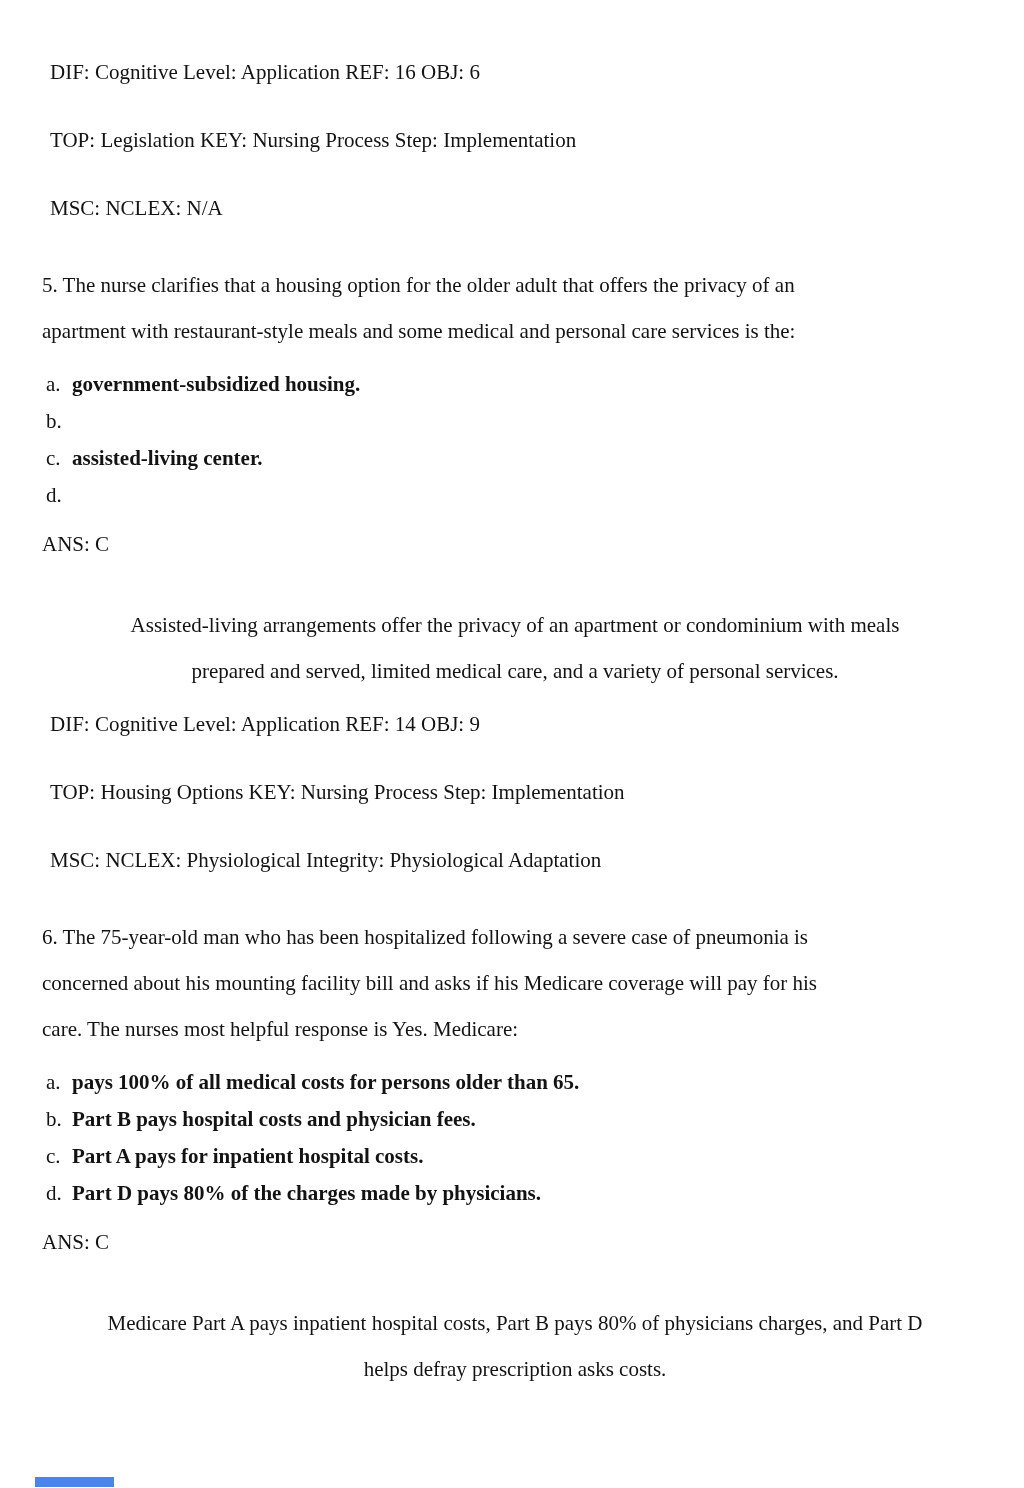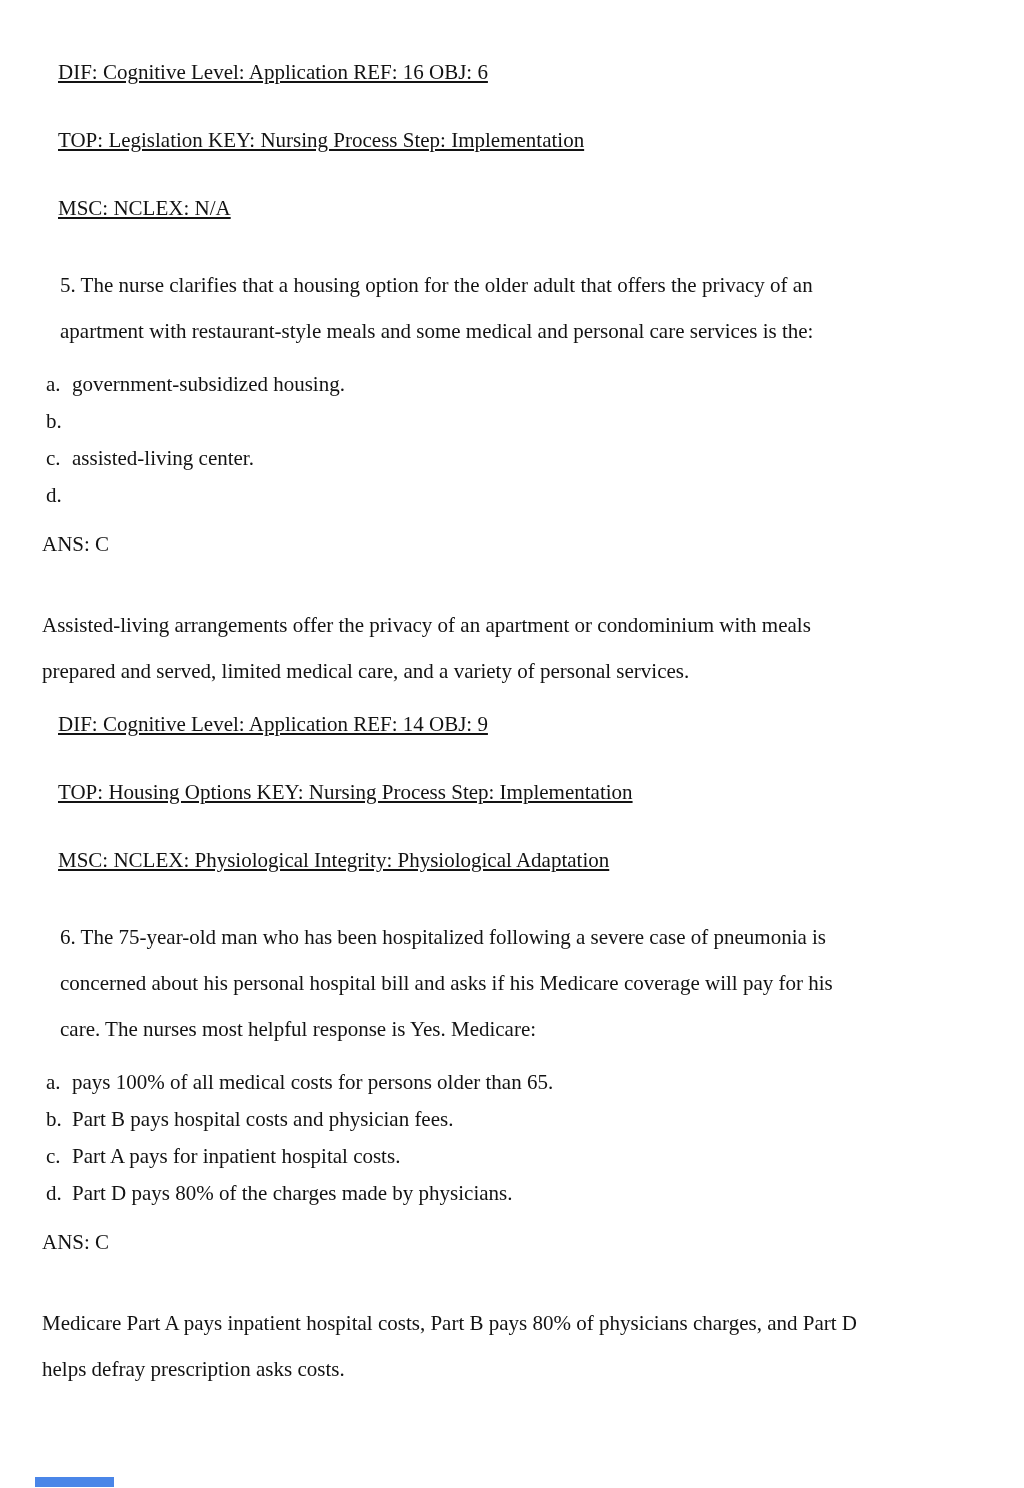--- a/index.html
+++ b/index.html
@@ -8,29 +8,29 @@
     width: 1024px;
     height: 1488px;
     background: #ffffff;
     color: #131313;
     font-family: "Liberation Serif", "DejaVu Serif", serif;
     font-size: 21px;
     box-sizing: border-box;
     padding: 58px 36px 0 42px;
     overflow: hidden;
   }
-  .meta-line { line-height: 28px; margin: 0 0 40px 16px; white-space: nowrap; text-decoration: underline; }
+  .meta-line { line-height: 28px; margin: 0 0 40px 8px; white-space: nowrap; }
   .stem { margin: 0 0 12px 0; }
-  .stem .line { line-height: 46px; white-space: nowrap; margin-left: 18px; }
+  .stem .line { line-height: 46px; white-space: nowrap; }
   .options { margin: 0 0 16px 0; }
   .option { display: flex; line-height: 37px; }
   .option .letter { width: 26px; margin-left: 4px; flex: 0 0 auto; }
-  .option .opt-text { white-space: nowrap; }
+  .option .opt-text { white-space: nowrap; font-weight: bold; }
   .ans { line-height: 28px; margin: 16px 0 44px 0; }
-  .rationale { margin: 0 0 16px 0; }
+  .rationale { margin: 0 0 16px 0; text-align: center; }
   .rationale .line { line-height: 46px; white-space: nowrap; }
   .bottom-bar {
     position: absolute;
     left: 35px;
     top: 1477px;
     width: 79px;
     height: 10px;
   }
 </style>
 </head>
@@ -70,21 +70,21 @@
     <div class="line">Assisted-living arrangements offer the privacy of an apartment or condominium with meals</div>
     <div class="line">prepared and served, limited medical care, and a variety of personal services.</div>
   </div>
 
   <div class="meta-line">DIF: Cognitive Level: Application REF: 14 OBJ: 9</div>
   <div class="meta-line">TOP: Housing Options KEY: Nursing Process Step: Implementation</div>
   <div class="meta-line">MSC: NCLEX: Physiological Integrity: Physiological Adaptation</div>
 
   <div class="stem">
     <div class="line">6. The 75-year-old man who has been hospitalized following a severe case of pneumonia is</div>
-    <div class="line">concerned about his personal hospital bill and asks if his Medicare coverage will pay for his</div>
+    <div class="line">concerned about his mounting facility bill and asks if his Medicare coverage will pay for his</div>
     <div class="line">care. The nurses most helpful response is Yes. Medicare:</div>
   </div>
 
   <div class="options">
     <div class="option">
       <span class="letter">a.</span>
       <span class="opt-text">pays 100% of all medical costs for persons older than 65.</span>
     </div>
     <div class="option">
       <span class="letter">b.</span>

